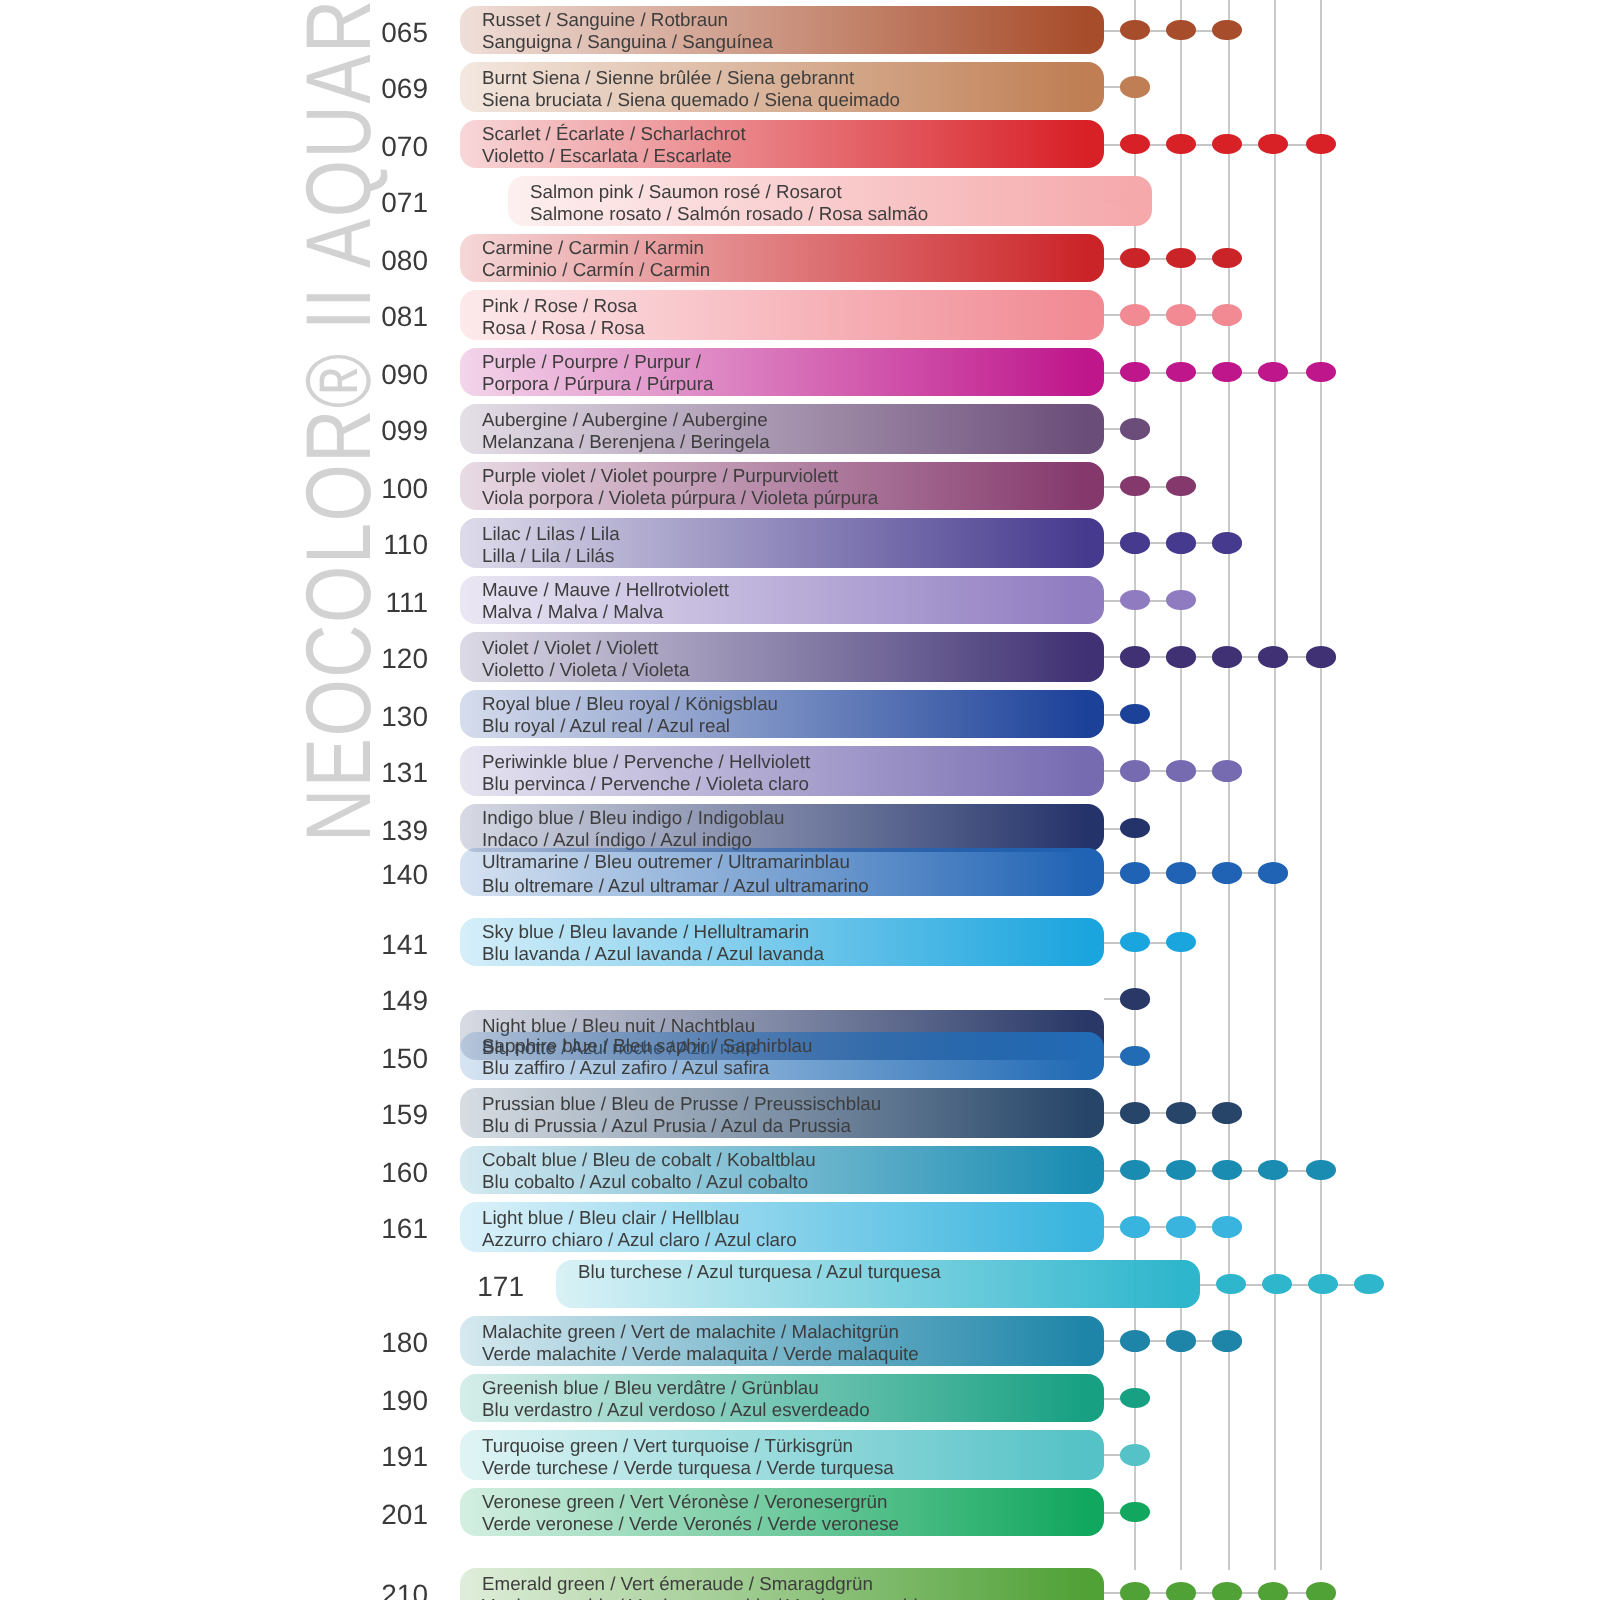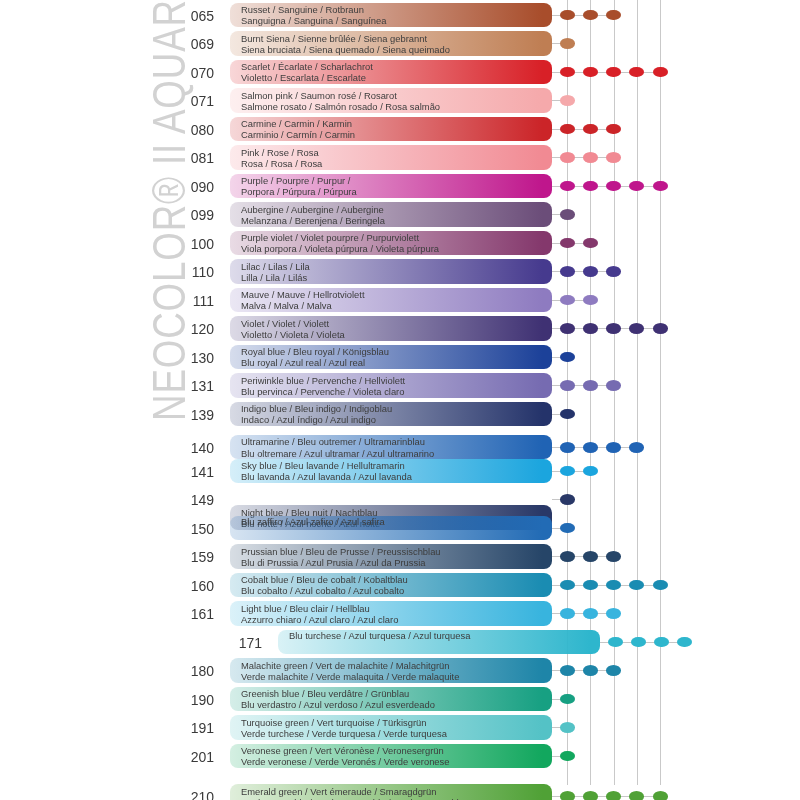--- a/index.html
+++ b/index.html
@@ -89,21 +89,21 @@
     </div>
   <div class="dot" style="left: 559.5px; background: rgb(216, 32, 39);"></div>
         <div class="dot" style="left: 582.8px; background: rgb(216, 32, 39);"></div>
         <div class="dot" style="left: 606.1px; background: rgb(216, 32, 39);"></div>
         <div class="dot" style="left: 629.4px; background: rgb(216, 32, 39);"></div>
         <div class="dot" style="left: 652.7px; background: rgb(216, 32, 39);"></div>
       </div>
       <div class="row" style="top: 88.2px;">
     <div class="code">071</div>
     <div class="connector" style="left: 552px; width: 15px;"></div>
-    <div class="bar" style="background: linear-gradient(90deg, rgba(245, 169, 171, 0.18) 0%, rgb(245, 169, 171) 97%);">
+    <div class="bar" style="background: linear-gradient(90deg, rgba(245, 169, 171, 0.18) 0%, rgb(245, 169, 171) 97%); margin-left: 24px;">
       <div class="l1">Salmon pink / Saumon rosé / Rosarot</div>
       <div class="l2">Salmone rosato / Salmón rosado / Rosa salmão</div>
     </div>
   <div class="dot" style="left: 559.5px; background: rgb(245, 169, 171);"></div>
       </div>
       <div class="row" style="top: 116.7px;">
     <div class="code">080</div>
     <div class="connector" style="left: 552px; width: 61.6px;"></div>
     <div class="bar" style="background: linear-gradient(90deg, rgba(203, 36, 40, 0.18) 0%, rgb(203, 36, 40) 97%);">
       <div class="l1">Carmine / Carmin / Karmin</div>
@@ -212,21 +212,21 @@
       </div>
       <div class="row" style="top: 401.7px;">
     <div class="code">139</div>
     <div class="connector" style="left: 552px; width: 15px;"></div>
     <div class="bar" style="background: linear-gradient(90deg, rgba(36, 51, 106, 0.18) 0%, rgb(36, 51, 106) 97%);">
       <div class="l1">Indigo blue / Bleu indigo / Indigoblau</div>
       <div class="l2">Indaco / Azul índigo / Azul indigo</div>
     </div>
   <div class="dot" style="left: 559.5px; background: rgb(36, 51, 106);"></div>
       </div>
-      <div class="row" style="top: 435px;">
+      <div class="row" style="top: 424px;">
     <div class="code">140</div>
     <div class="connector" style="left: 552px; width: 84.9px;"></div>
     <div class="bar" style="background: linear-gradient(90deg, rgba(32, 99, 180, 0.18) 0%, rgb(32, 99, 180) 97%);">
       <div class="l1">Ultramarine / Bleu outremer / Ultramarinblau</div>
       <div class="l2">Blu oltremare / Azul ultramar / Azul ultramarino</div>
     </div>
   <div class="dot" style="left: 559.5px; background: rgb(32, 99, 180);"></div>
         <div class="dot" style="left: 582.8px; background: rgb(32, 99, 180);"></div>
         <div class="dot" style="left: 606.1px; background: rgb(32, 99, 180);"></div>
         <div class="dot" style="left: 629.4px; background: rgb(32, 99, 180);"></div>
@@ -247,20 +247,21 @@
     <div class="bar" style="background: linear-gradient(90deg, rgba(41, 56, 103, 0.18) 0%, rgb(41, 56, 103) 97%); margin-top: 18px;">
       <div class="l1">Night blue / Bleu nuit / Nachtblau</div>
       <div class="l2">Blu notte / Azul noche / Azul noite</div>
     </div>
   <div class="dot" style="left: 559.5px; background: rgb(41, 56, 103);"></div>
       </div>
       <div class="row" style="top: 515.7px;">
     <div class="code">150</div>
     <div class="connector" style="left: 552px; width: 15px;"></div>
     <div class="bar" style="background: linear-gradient(90deg, rgba(34, 107, 181, 0.18) 0%, rgb(34, 107, 181) 97%);">
+      <div class="l1">Sapphire blue / Bleu saphir / Saphirblau</div>
       <div class="l2">Blu zaffiro / Azul zafiro / Azul safira</div>
     </div>
   <div class="dot" style="left: 559.5px; background: rgb(34, 107, 181);"></div>
       </div>
       <div class="row" style="top: 544.2px;">
     <div class="code">159</div>
     <div class="connector" style="left: 552px; width: 61.6px;"></div>
     <div class="bar" style="background: linear-gradient(90deg, rgba(38, 69, 104, 0.18) 0%, rgb(38, 69, 104) 97%);">
       <div class="l1">Prussian blue / Bleu de Prusse / Preussischblau</div>
       <div class="l2">Blu di Prussia / Azul Prusia / Azul da Prussia</div>

